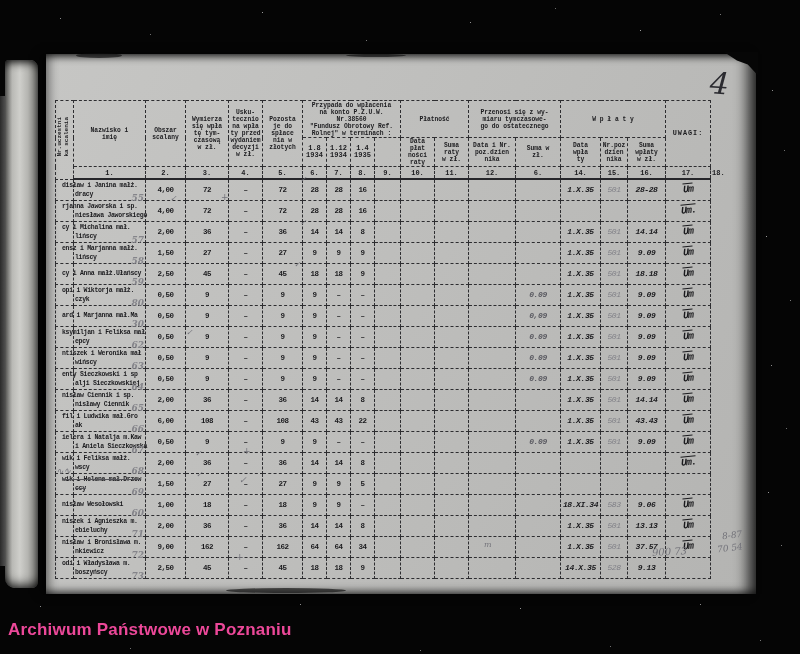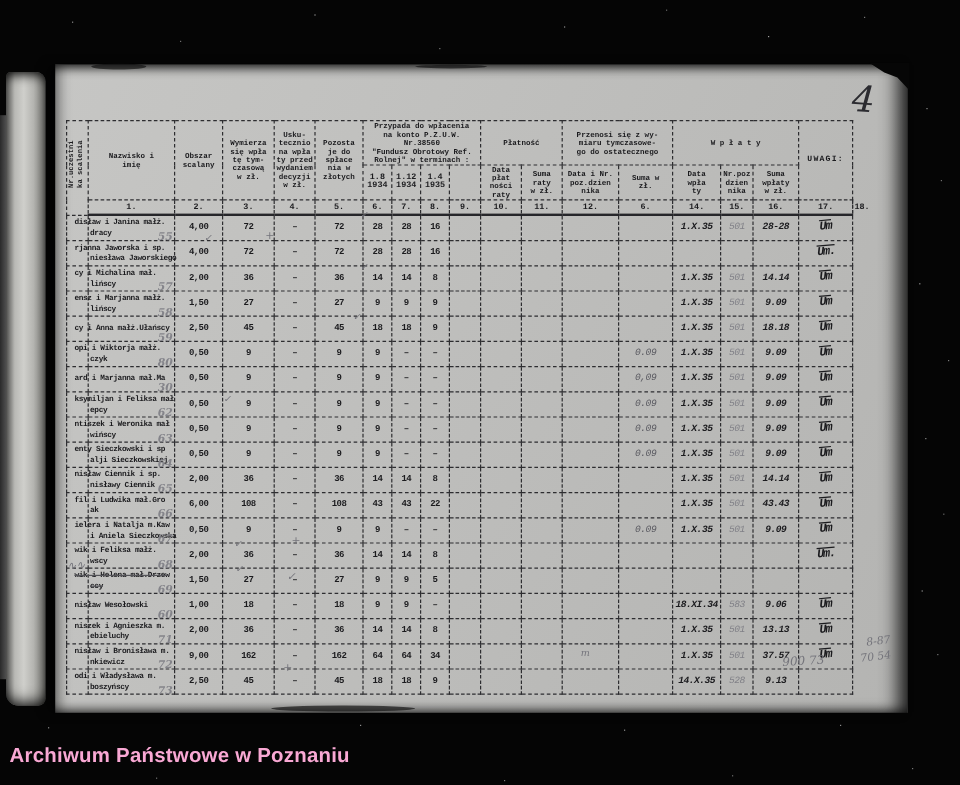--- a/index.html
+++ b/index.html
@@ -50,31 +50,31 @@
   th.vhead .vert{position:absolute;left:-24px;top:29px;width:64px;font-size:6px;line-height:6.8px;transform:rotate(-90deg);text-align:center;white-space:pre-line;}
   th.dates{font-size:7px;line-height:7.5px;vertical-align:middle;padding-top:0;margin-top:20px;}
   th.uwagi{vertical-align:middle;letter-spacing:1px;font-size:6.8px;}
   tbody tr{height:21px;}
   td.c-name{position:relative;}
   td.c-name .nm{font-size:6.5px;line-height:9px;font-weight:700;white-space:nowrap;text-indent:-13px;letter-spacing:-0.3px;}
   td.c-name .nm.strike{text-decoration:line-through;text-decoration-color:#55555a;}
   td.c-name .hwno{position:absolute;right:1px;bottom:-3px;font-family:"DejaVu Serif", serif;font-style:italic;font-weight:700;font-size:9px;color:#84848a;text-decoration:none;}
   td.num{font-size:7.5px;font-weight:700;text-align:center;letter-spacing:-0.5px;}
   td.hw{font-family:"DejaVu Serif", serif;font-style:italic;text-align:center;font-size:8px;letter-spacing:-0.4px;color:#2d2d34;font-weight:600;white-space:nowrap;}
-  td.hw.pen{color:#595960;font-weight:400;}
+  td.hw.pen{color:#595960;font-weight:700;}
   td.hw.pencilc{color:#808087;font-weight:400;}
   td.sig{font-family:"DejaVu Serif", serif;font-style:italic;font-weight:700;font-size:10px;color:#26262c;text-align:center;}
   td.sig .s{display:inline-block;transform:rotate(-5deg);text-decoration:overline;text-decoration-thickness:0.5px;letter-spacing:-1px;}
   
   .annotations{position:absolute;left:0;top:0;width:800px;height:654px;pointer-events:none;}
   .mark{position:absolute;font-family:"DejaVu Serif", serif;font-style:italic;white-space:nowrap;}
   .mark.ink{color:#2b2b30;font-weight:400;}
   .mark.pencil{color:#74747b;font-weight:400;}
   
-  .caption{position:absolute;left:8px;top:620px;color:#f9a8d4;font-size:17px;font-weight:700;
+  .caption{position:absolute;left:8px;top:620px;color:#ec4899;font-size:17px;font-weight:700;
     font-family:"Liberation Sans", sans-serif;letter-spacing:0.2px;}
 </style>
 </head>
 <body>
 
 <div class="specks"></div>
 <div class="edge-sliver"></div>
 <div class="book-edge"></div>
 
 <div class="page">

